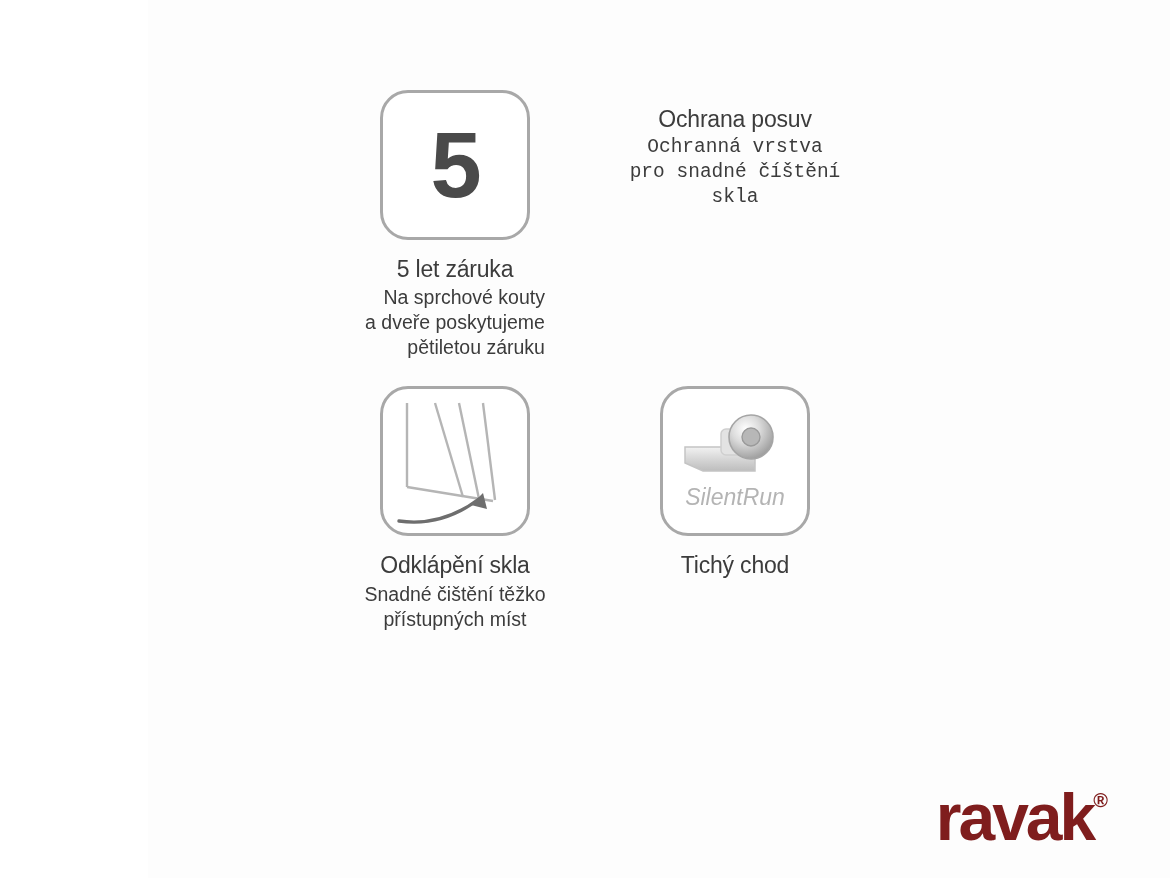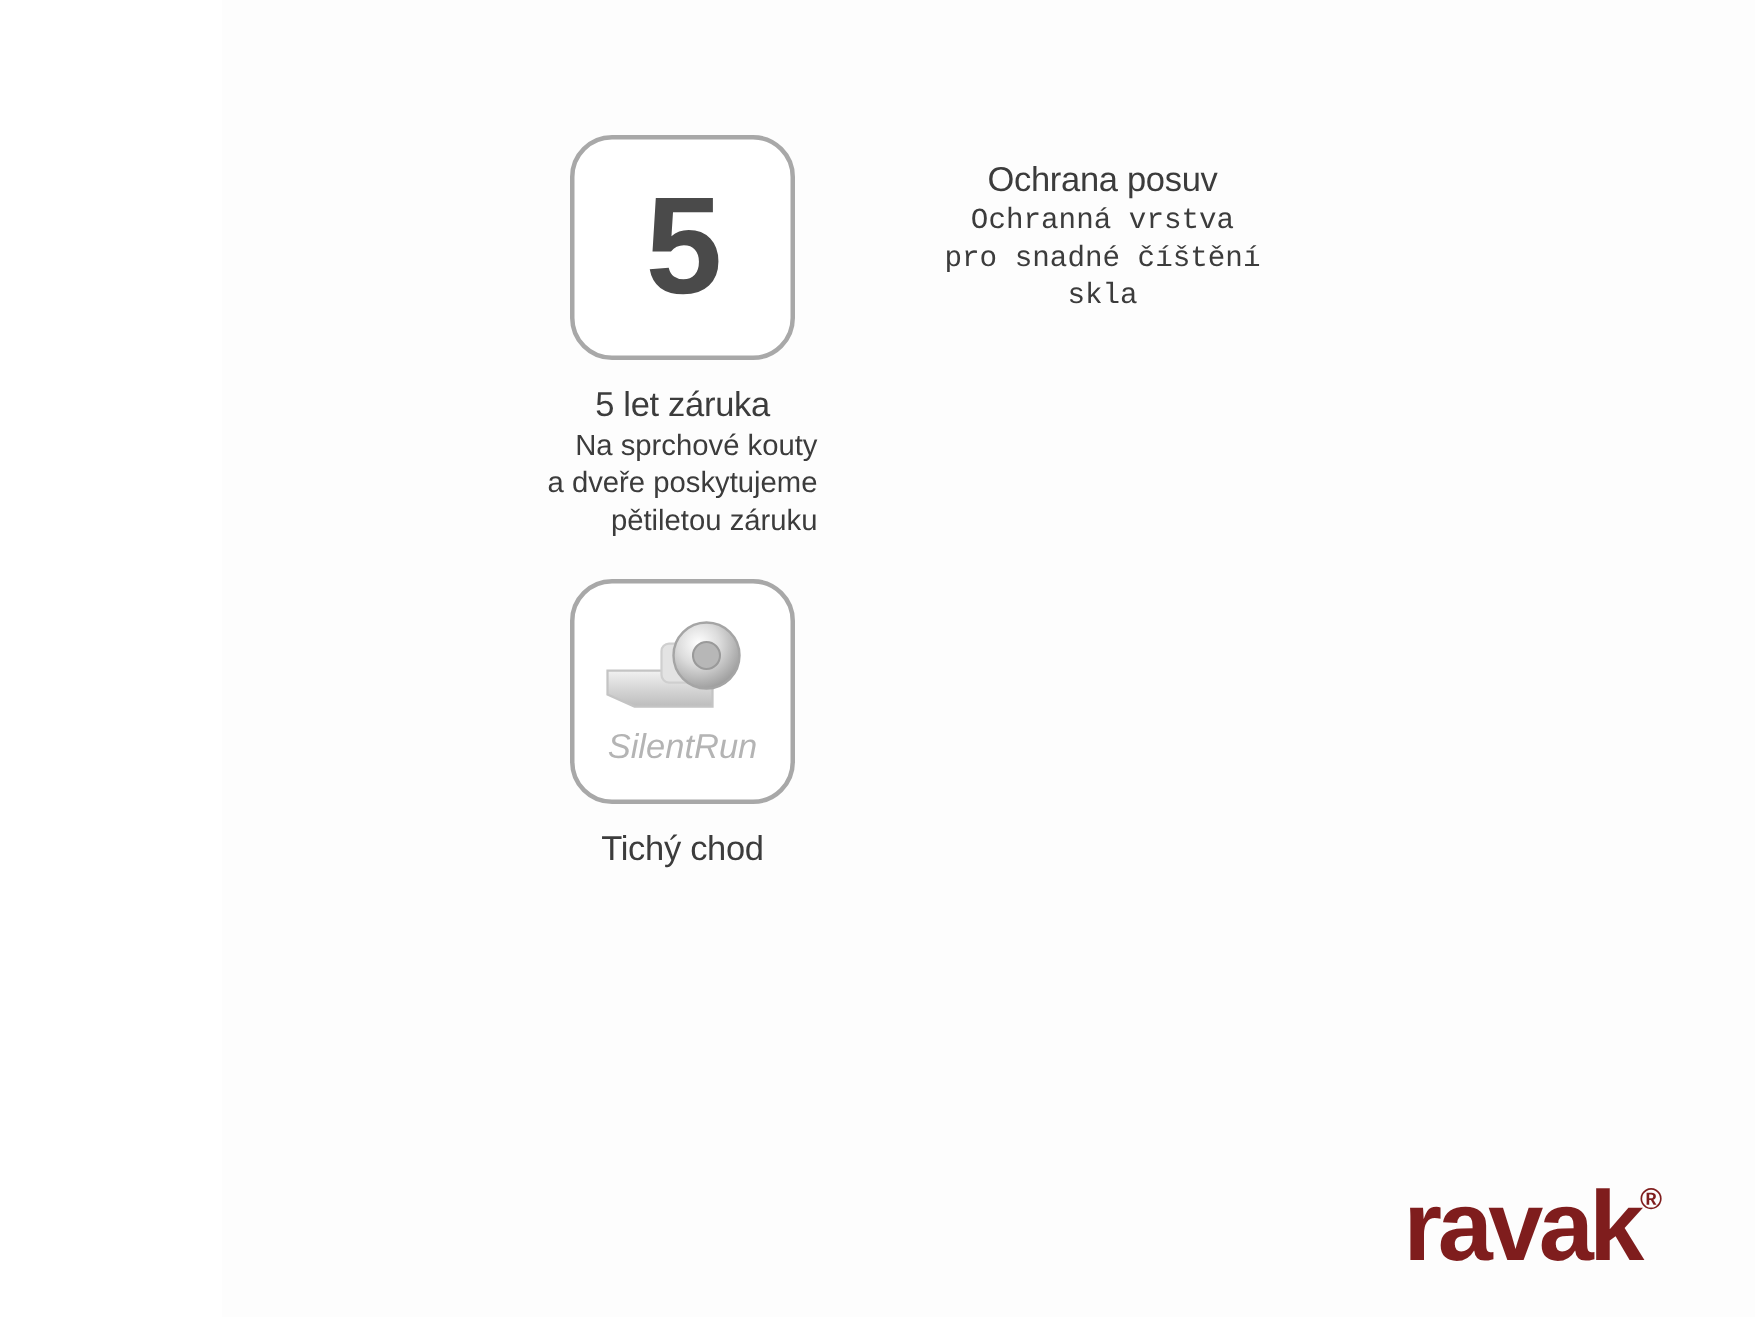--- a/index.html
+++ b/index.html
@@ -182,20 +182,40 @@
 a dveře poskytujeme
 pětiletou záruku</div>
     </div>
 
     <div class="feature">
       <div class="feature-title">Ochrana posuv</div>
       <div class="feature-desc" style="white-space: pre-line; font-family: Liberation Mono, monospace;">Ochranná vrstva
 pro snadné číštění skla</div>
     </div>
 
+    <div class="feature">
+      <div class="icon-box">
+        <svg class="tilt-svg" width="150" height="150" viewBox="0 0 150 150">
+          <g fill="none" stroke="#b5b5b5" stroke-width="2.4">
+            <path d="M24 14 L24 98"></path>
+            <path d="M24 98 L110 112"></path>
+            <path d="M52 14 L80 108"></path>
+            <path d="M76 14 L96 110"></path>
+            <path d="M100 14 L112 111"></path>
+          </g>
+          <g fill="none" stroke="#6e6e6e" stroke-width="3.4" stroke-linecap="round">
+            <path d="M16 132 C 44 136, 72 128, 96 110"></path>
+          </g>
+          <polygon points="100,104 104,120 88,116" fill="#6e6e6e"></polygon>
+        </svg>
+      </div>
+      <div class="feature-title">Odklápění skla</div>
+      <div class="feature-desc" style="white-space: pre-line;">Snadné čištění těžko
+přístupných míst</div>
+    </div>
 
     <div class="feature">
       <div class="icon-box">
         <svg class="roller-svg" width="150" height="100" viewBox="0 0 150 100">
           <defs>
             <linearGradient id="metalBar" x1="0" y1="0" x2="0" y2="1">
               <stop offset="0%" stop-color="#f2f2f2"></stop>
               <stop offset="45%" stop-color="#d9d9d9"></stop>
               <stop offset="100%" stop-color="#bdbdbd"></stop>
             </linearGradient>

